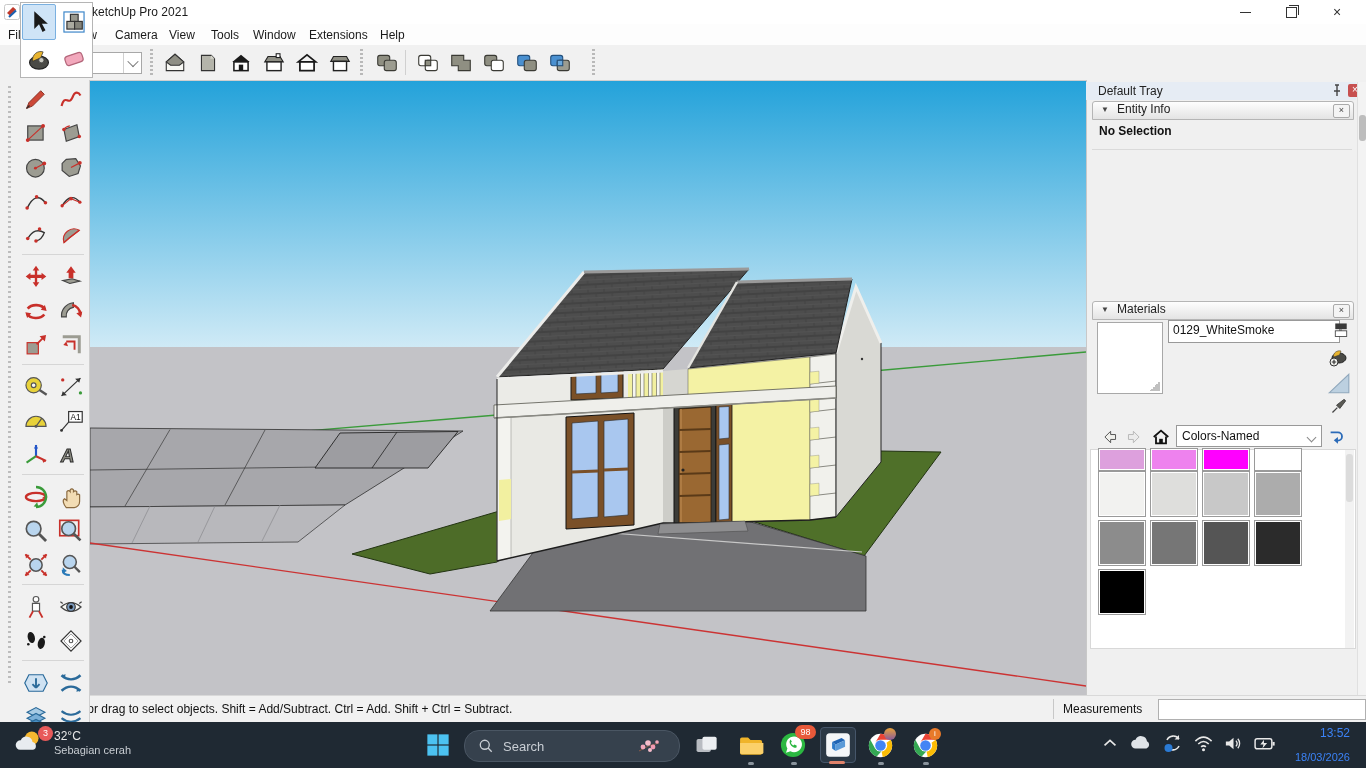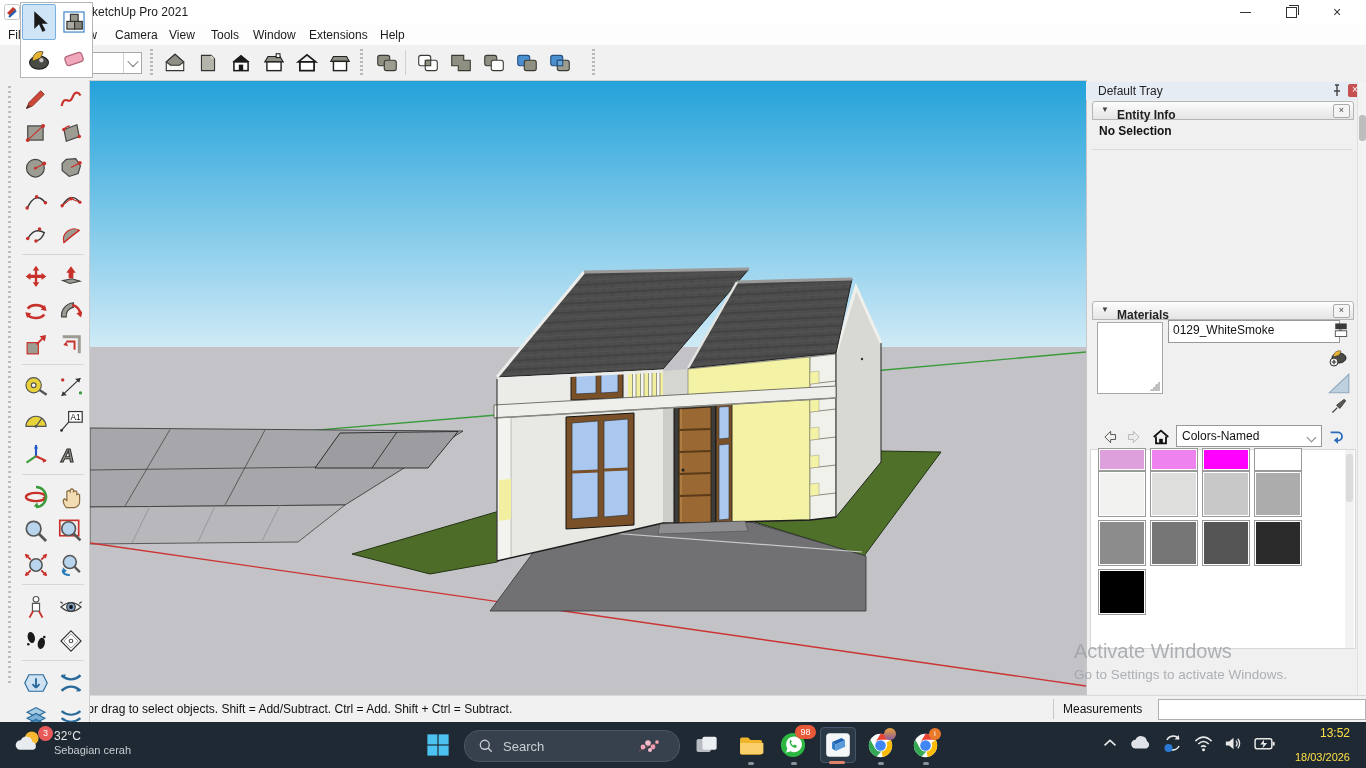--- a/index.html
+++ b/index.html
@@ -46,21 +46,21 @@
   
   #tray{left:1086px;top:80px;width:280px;height:615px;background:#f0f0f0;border-left:1px solid #c8c8c8;z-index:15;box-sizing:border-box;}
   #tray-header{left:1086px;top:82px;width:270px;height:18px;background:#e6ecf4;z-index:16;}
   #tray-title{position:absolute;left:12px;top:2px;font-size:12px;color:#222;text-align:center;}
   #tray-pin{position:absolute;left:244px;top:1px;width:14px;height:15px;}
   #tray-close{position:absolute;left:262px;top:2px;width:14px;height:13px;background:#c75050;color:#fff;
     font-size:10px;line-height:12px;text-align:center;border-radius:2px;}
   .sect-header{position:absolute;left:1092px;width:260px;height:17px;border:1px solid #b5b5b5;border-radius:3px 3px 0 0;
     background:linear-gradient(#fdfdfd,#e4e4e4);font-size:12px;color:#111;z-index:16;}
   .sect-header .tri{position:absolute;left:8px;top:3px;font-size:8px;color:#444;}
-  .sect-header .sect-title{position:absolute;left:24px;top:6px;font-weight:bold;color:#222;}
+  .sect-header .sect-title{position:absolute;left:24px;top:0;font-weight:normal;color:#222;}
   .sect-header .sect-close{position:absolute;right:3px;top:2px;width:15px;height:12px;border:1px solid #aaa;background:#f4f4f4;
     font-size:9px;line-height:11px;text-align:center;color:#444;border-radius:2px;}
   #entity-header{top:101px;}
   #entity-status{left:1099px;top:124px;font-size:12px;font-weight:bold;color:#111;z-index:16;}
   #entity-divider{left:1092px;top:149px;width:260px;height:1px;background:#dadada;z-index:16;}
   #materials-header{top:301px;}
   #mat-preview{left:1097px;top:322px;width:64px;height:70px;background:#fff;border:1px solid #a8a8a8;z-index:16;}
   #mat-preview:after{content:"";position:absolute;right:2px;bottom:2px;width:10px;height:10px;
     background:linear-gradient(135deg,transparent 50%,#c0c0c0 50%);}
   #mat-name{left:1168px;top:320px;width:162px;height:19px;background:#fff;border:1px solid #999;
@@ -116,21 +116,21 @@
   #search-blossom{position:absolute;right:10px;top:4px;}
   #su-tile{position:absolute;left:820px;top:5px;width:34px;height:34px;background:#2b3845;border:1px solid #46566a;border-radius:4px;
     display:flex;align-items:center;justify-content:center;}
   #su-underline{position:absolute;left:829px;top:39px;width:16px;height:3px;background:#e0826a;border-radius:2px;}
   .run-dot{position:absolute;top:40px;width:6px;height:2.5px;background:#8a939c;border-radius:2px;}
   .badge{position:absolute;border-radius:50%;color:#fff;text-align:center;z-index:3;}
   #wa-badge{left:795px;top:3px;min-width:17px;height:14px;background:#e8593a;font-size:9px;line-height:14px;border-radius:8px;padding:0 2px;}
   #ch1-badge{left:884px;top:6px;width:12px;height:12px;background:linear-gradient(#e8a23a,#8a5a9a);}
   #ch2-badge{left:929px;top:6px;width:12px;height:12px;background:#e87a2a;font-size:8px;line-height:12px;}
   #systray{position:absolute;left:1100px;top:9px;display:flex;align-items:center;gap:9px;}
-  #clock{position:absolute;left:1276px;top:4px;width:74px;text-align:right;color:#fde047;}
+  #clock{position:absolute;left:1276px;top:4px;width:74px;text-align:right;color:#3b82f6;}
   #clock-time{font-size:12px;}
   #clock-date{font-size:11px;margin-top:11px;}
 </style>
 </head>
 <body>
 
 <div id="stage">
 
   <div id="titlebar" class="abs">
     <div id="app-icon" class="abs">
@@ -795,24 +795,20 @@
       <div class="swatch" style="left: 163px; top: 70px; background: rgb(43, 43, 43);"></div>
       <div class="swatch" style="left: 7px; top: 119px; background: rgb(0, 0, 0);"></div>
     </div>
   <div id="mat-scroll" class="abs">
       <div class="thumb"></div>
     </div>
   <div id="tray-scroll" class="abs">
       <div class="thumb"></div>
     </div>
 
-  <div id="watermark" class="abs">
-    <div id="wm1">Activate Windows</div>
-    <div id="wm2">Go to Settings to activate Windows.</div>
-  </div>
 
   <div id="statusbar" class="abs">
     <div id="geo-icon">
       <svg viewBox="0 0 16 16" width="16" height="16">
           <circle cx="8" cy="8" r="6.5" fill="none" stroke="#999" stroke-width="1.3"></circle>
           <circle cx="8" cy="8" r="2" fill="#999"></circle>
         </svg>
     </div>
     <div id="status-message">k or drag to select objects. Shift = Add/Subtract. Ctrl = Add. Shift + Ctrl = Subtract.</div>
     <div id="status-sep"></div>

